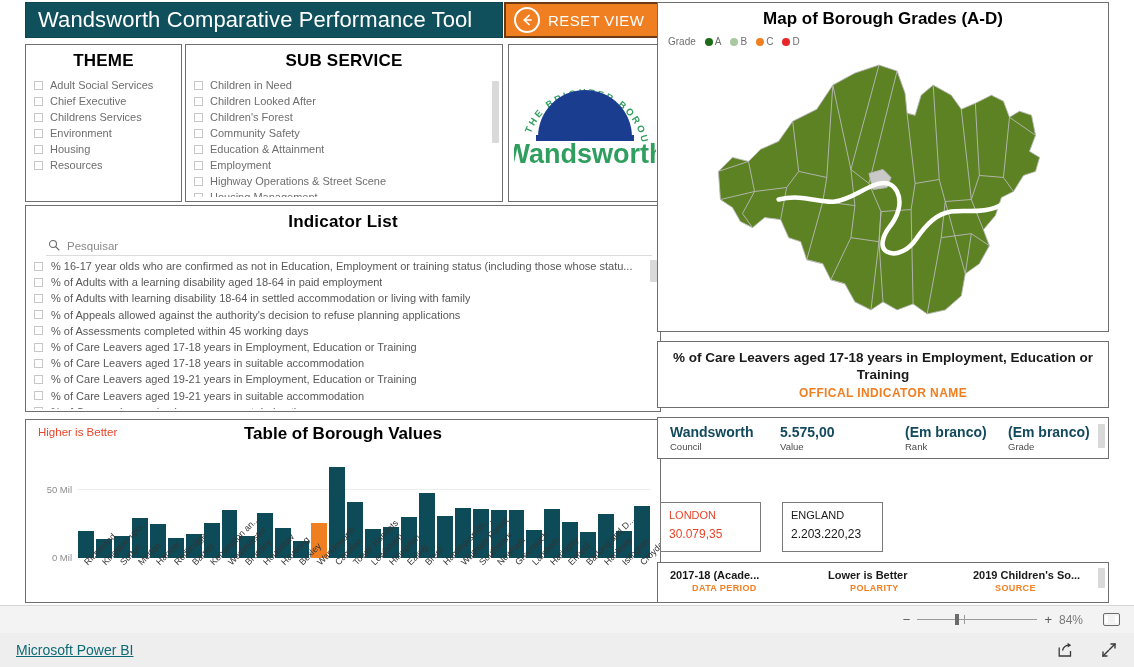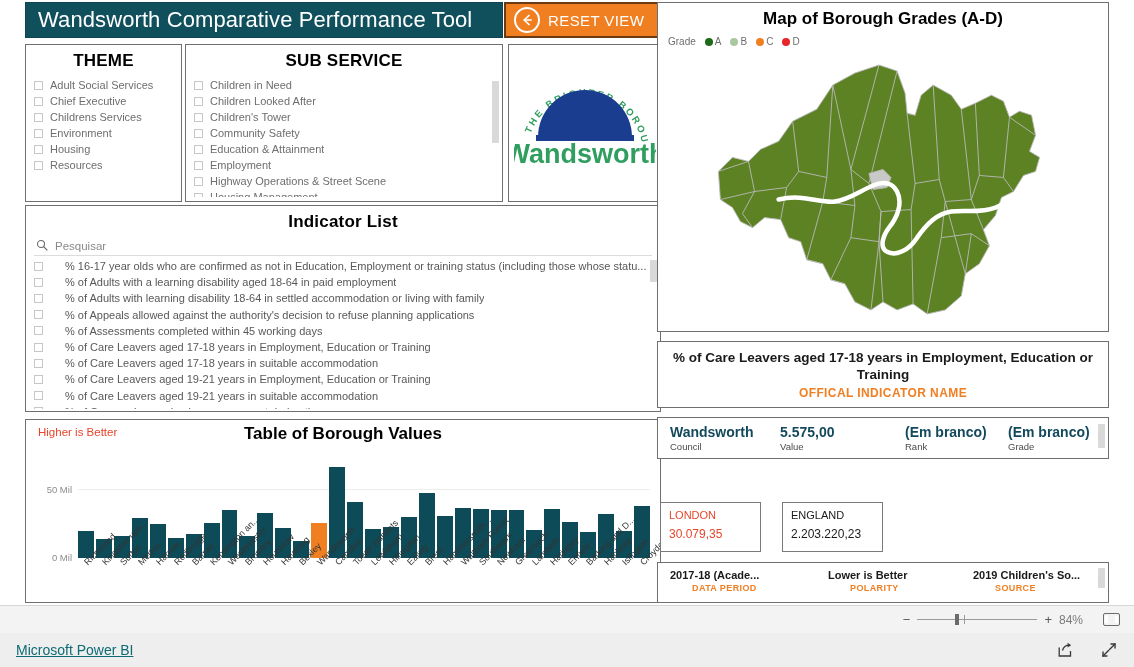--- a/index.html
+++ b/index.html
@@ -53,27 +53,27 @@
   .slicer-item .lb { font-size:11px; color:#6e6e6e; white-space:nowrap; overflow:hidden; }
   .vscroll { position:absolute; right:3px; width:7px; background:#d9d9d9; border-radius:1px; }
 
   
   .logo-panel { left:508px; top:44px; width:153px; height:158px; }
   .logo-wrap { position:absolute; left:0; right:0; top:12px; display:flex; flex-direction:column; align-items:center; }
 
   
   .ind-panel { left:25px; top:205px; width:636px; height:207px; }
   .search-row {
-    position:absolute; left:8px; top:30px; right:8px; height:20px;
+    position:absolute; left:20px; top:30px; right:8px; height:20px;
     display:flex; align-items:center; border-bottom:1px solid #dcdcdc;
   }
   .search-row .mag { margin-right:7px; margin-left:2px; }
   .search-row .ph { font-size:11.5px; color:#8a8a8a; }
   .ind-list { position:absolute; left:8px; right:8px; top:52px; bottom:2px; overflow:hidden; }
-  .ind-item { display:flex; align-items:center; height:16.2px;gap:14px; }
+  .ind-item { display:flex; align-items:center; height:16.2px; }
   .ind-item .cb { width:9px; height:9px; border:1px solid #c7c7c7; background:#fff; flex:0 0 auto; margin-right:8px; }
   .ind-item .lb {
     font-size:11px; color:#585858; white-space:nowrap; overflow:hidden; text-overflow:ellipsis; max-width:600px;
   }
 
   
   .chart-panel { left:25px; top:419px; width:636px; height:184px; }
   .chart-polarity { position:absolute; left:12px; top:6px; font-size:11.5px; color:#e8452a; }
   .chart-title { position:absolute; left:0; right:0; top:4px; text-align:center; font-size:17px; font-weight:bold; color:#000; }
   .plot { position:absolute; left:52px; top:33px; right:10px; height:105px; }
@@ -209,21 +209,21 @@
         <div class="slicer-item">
           <span class="cb"></span>
           <span class="lb">Children in Need</span>
         </div>
         <div class="slicer-item">
           <span class="cb"></span>
           <span class="lb">Children Looked After</span>
         </div>
         <div class="slicer-item">
           <span class="cb"></span>
-          <span class="lb">Children's Tower</span>
+          <span class="lb">Children's Forest</span>
         </div>
         <div class="slicer-item">
           <span class="cb"></span>
           <span class="lb">Community Safety</span>
         </div>
         <div class="slicer-item">
           <span class="cb"></span>
           <span class="lb">Education &amp; Attainment</span>
         </div>
         <div class="slicer-item">

